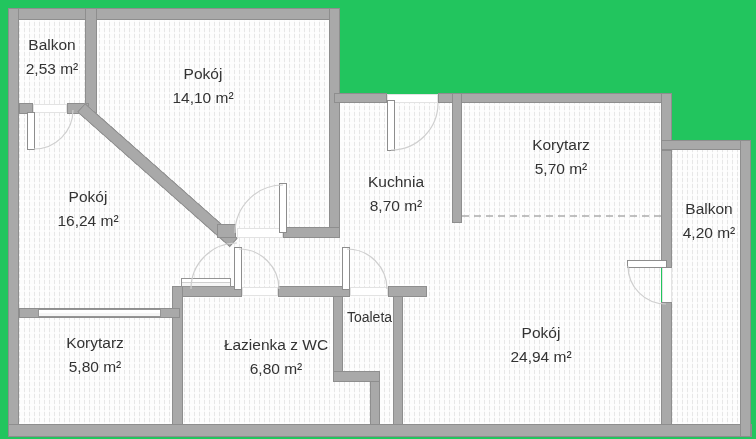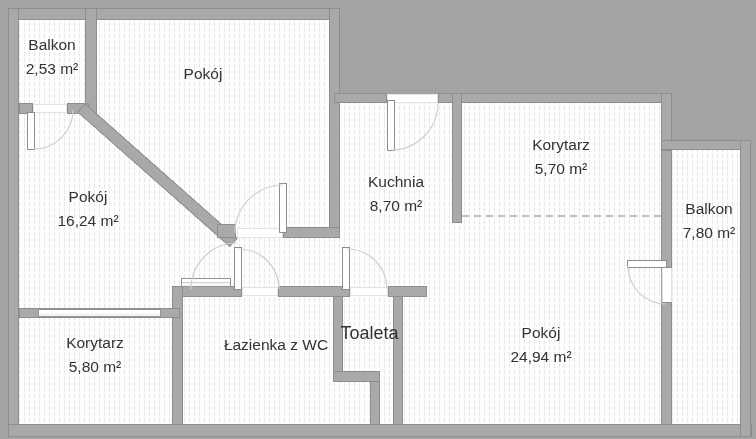--- a/index.html
+++ b/index.html
@@ -1,17 +1,17 @@
 <!DOCTYPE html>
 <html><head>
 <meta charset="utf-8">
 <style>
   html,body{margin:0;padding:0;background:#fff;}
   #plan{
-    position:relative;width:756px;height:439px;background:#a3a3a3;overflow:hidden;
+    position:relative;width:756px;height:439px;background:#22c55e;overflow:hidden;
     font-family:"Liberation Sans", sans-serif;
   }
   
   .fl{
     position:absolute;
     background-color:#fdfdfd;
     background-image:
       repeating-linear-gradient(0deg, rgba(255,255,255,0.75) 0 2px, rgba(255,255,255,0) 2px 6px),
       repeating-linear-gradient(90deg, #e7e7e7 0 1px, rgba(255,255,255,0) 1px 5px);
   }
@@ -27,21 +27,21 @@
   .diag{transform:rotate(41.5deg);transform-origin:0 0;}
   
   .op{position:absolute;background:#fff;box-shadow:inset 0 0 0 1px #e3e3e3;z-index:2;}
   
   .lf{position:absolute;background:#fff;border:1px solid #8d8d8d;box-sizing:border-box;z-index:4;}
   
   .sl{position:absolute;background:linear-gradient(#ffffff 42%, #cfcfcf 50%, #f6f6f6 58%);
       border:1px solid #949494;box-sizing:border-box;z-index:4;}
   svg.overlay{position:absolute;left:0;top:0;z-index:5;pointer-events:none;}
   .lbl{position:absolute;text-align:center;color:#333;font-size:15.5px;line-height:24px;z-index:6;white-space:nowrap;}
-  .lbl.small{font-size:18px;line-height:19px;margin-top:16px;}
+  .lbl.small{font-size:14px;line-height:19px;}
 </style>
 </head>
 <body>
 
 <div id="plan">
 
   <div class="fl" style="left:19px;top:20px;width:310px;height:404px;"></div>
   <div class="fl" style="left:329px;top:103px;width:332px;height:321px;"></div>
   <div class="fl" style="left:672px;top:150px;width:68px;height:274px;"></div>
 
@@ -105,43 +105,45 @@
     <path d="M 628 266 A 38 38 0 0 0 666 304" fill="none" stroke="#cfcfcf" stroke-width="1.2"></path>
     <path d="M 462 216 L 661 216" fill="none" stroke="#adadad" stroke-width="1.4" stroke-dasharray="7 5"></path>
   </svg>
 
   <div class="lbl" style="left:6px;top:33px;width:92px;">
     <div>Balkon</div>
     <div>2,53 m²</div>
   </div>
   <div class="lbl" style="left:153px;top:62px;width:100px;">
     <div>Pokój</div>
+    <div>14,10 m²</div>
   </div>
   <div class="lbl" style="left:38px;top:185px;width:100px;">
     <div>Pokój</div>
     <div>16,24 m²</div>
   </div>
   <div class="lbl" style="left:346px;top:170px;width:100px;">
     <div>Kuchnia</div>
     <div>8,70 m²</div>
   </div>
   <div class="lbl" style="left:511px;top:133px;width:100px;">
     <div>Korytarz</div>
     <div>5,70 m²</div>
   </div>
   <div class="lbl" style="left:663px;top:197px;width:92px;">
     <div>Balkon</div>
-    <div>7,80 m²</div>
+    <div>4,20 m²</div>
   </div>
   <div class="lbl" style="left:45px;top:331px;width:100px;">
     <div>Korytarz</div>
     <div>5,80 m²</div>
   </div>
   <div class="lbl" style="left:211px;top:333px;width:130px;">
     <div>Łazienka z WC</div>
+    <div>6,80 m²</div>
   </div>
   <div class="lbl small" style="left:332px;top:308px;width:75px;">
     <div>Toaleta</div>
   </div>
   <div class="lbl" style="left:491px;top:321px;width:100px;">
     <div>Pokój</div>
     <div>24,94 m²</div>
   </div>
 
 </div>

